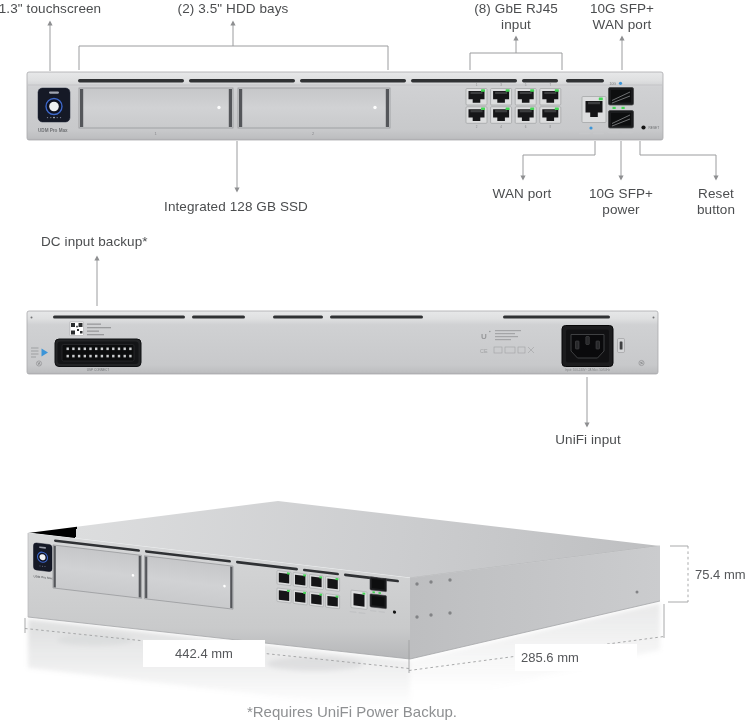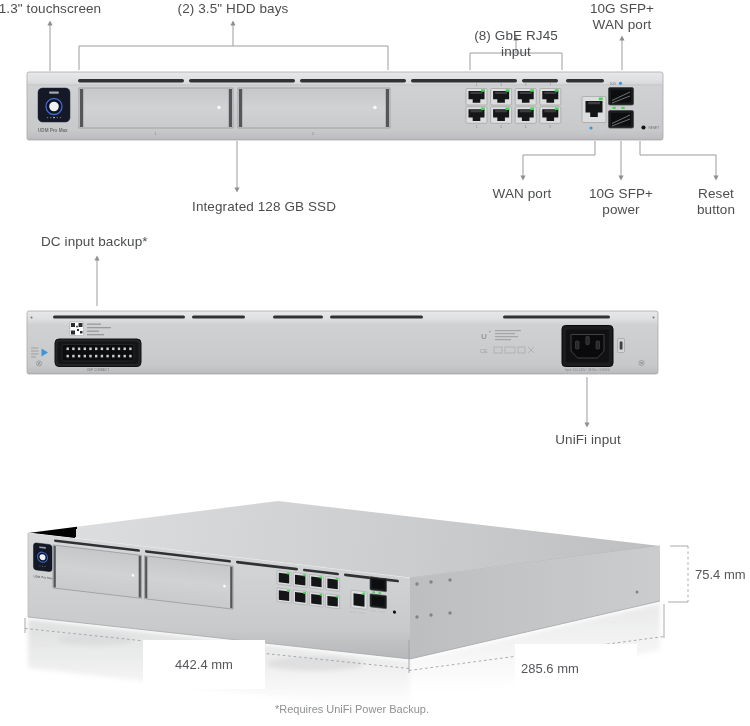--- a/index.html
+++ b/index.html
@@ -4,22 +4,22 @@
 <style>
   html,body{margin:0;padding:0;background:#fff;}
   #canvas{position:relative;width:750px;height:726px;background:#fff;overflow:hidden;
           font-family:"Liberation Sans",sans-serif;}
   svg{font-family:"Liberation Sans",sans-serif;}
   .lbl{position:absolute;font-size:13.5px;line-height:15.5px;color:#4b4d4f;
        text-align:center;letter-spacing:.1px;white-space:nowrap;}
   .lbl .ln{display:block;}
   .lbl.left{text-align:left;}
   .dim{position:absolute;font-size:13px;color:#55575a;background:#fff;
-       padding:17px 6px;white-space:nowrap;}
-  .footnote{position:absolute;font-size:11px;color:#8e9092;text-align:center;white-space:nowrap;}
+       padding:6px 6px;white-space:nowrap;}
+  .footnote{position:absolute;font-size:15px;color:#8e9092;text-align:center;white-space:nowrap;}
 </style>
 </head>
 <body>
 
 <div id="canvas">
 
 <svg width="750" height="726" viewBox="0 0 750 726">
   <defs>
     <linearGradient id="chassisV" x1="0" y1="0" x2="0" y2="1">
       <stop offset="0" stop-color="#e7e8e9"></stop>
@@ -459,29 +459,29 @@
     <path d="M25 628.5 L409 668.5" stroke-width="0.9" stroke-dasharray="2.6 2.8"></path>
     <path d="M409 640 V673" stroke-width="0.9"></path>
     <path d="M409 670.5 L664 636.5" stroke-width="0.9" stroke-dasharray="2.6 2.8"></path>
     <path d="M664 604 V638" stroke-width="0.9"></path>
   </g>
 </svg>
 
 
 <div class="lbl" style="left:-2px;top:1px;width:104px;">1.3" touchscreen</div>
 <div class="lbl" style="left:153px;top:1px;width:160px;">(2) 3.5" HDD bays</div>
-<div class="lbl" style="left:456px;top:1px;width:120px;margin-top:27px;">
+<div class="lbl" style="left:456px;top:1px;width:120px;">
   <span class="ln">(8) GbE RJ45</span>
   <span class="ln">input</span>
 </div>
 <div class="lbl" style="left:562px;top:1px;width:120px;">
   <span class="ln">10G SFP+</span>
   <span class="ln">WAN port</span>
 </div>
-<div class="lbl" style="left:136px;top:199px;width:200px;text-align:right;">Integrated 128 GB SSD</div>
+<div class="lbl" style="left:136px;top:199px;width:200px;">Integrated 128 GB SSD</div>
 <div class="lbl" style="left:442px;top:186px;width:160px;">
   <span class="ln">WAN port</span>
 </div>
 <div class="lbl" style="left:561px;top:186px;width:120px;">
   <span class="ln">10G SFP+</span>
   <span class="ln">power</span>
 </div>
 <div class="lbl" style="left:666px;top:186px;width:100px;">
   <span class="ln">Reset</span>
   <span class="ln">button</span>

